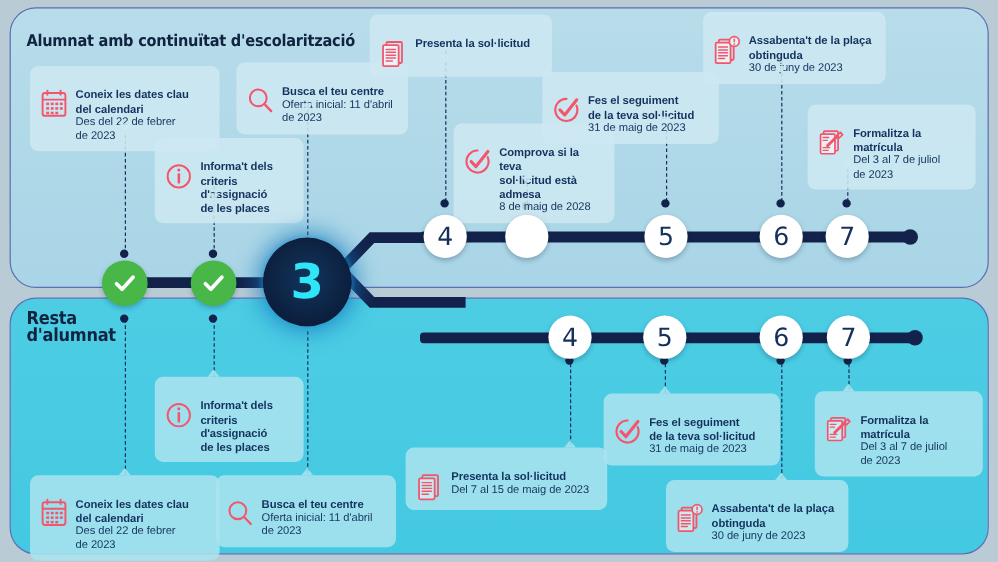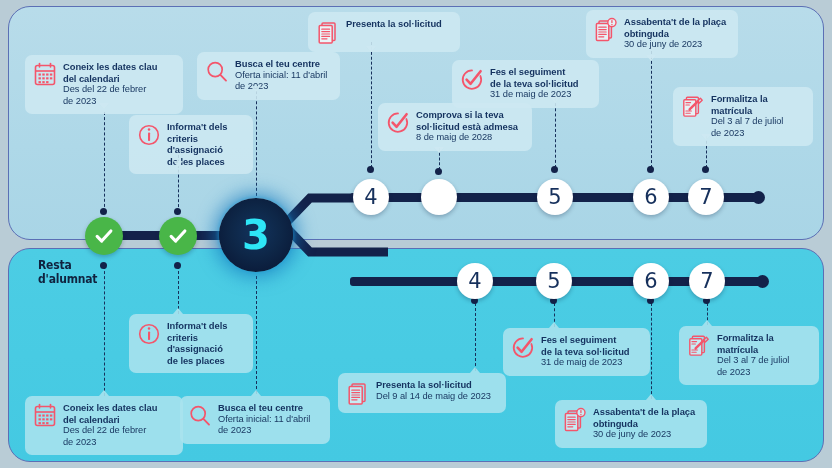--- a/index.html
+++ b/index.html
@@ -22,21 +22,21 @@
     left:8px;top:248px;width:816px;height:214px;
     border-radius:22px;
     background:linear-gradient(180deg,#4ccde4 0%,#44c9e2 100%);
   }
   .panel-title{
     position:absolute;
     font-family:"DejaVu Sans Condensed","Liberation Sans",sans-serif;
     font-weight:bold;color:#10233f;letter-spacing:-0.2px;
   }
   #title-top{left:22px;top:26px;font-size:13.5px;}
-  #title-bottom{left:38px;top:258px;font-size:12px;line-height:14px;white-space:pre-line;}
+  #title-bottom{left:22px;top:258px;font-size:15px;line-height:14px;white-space:pre-line;}
 
   
   .track{position:absolute;background:#13224a;border-radius:3px;}
   .connector{position:absolute;}
 
   .node{
     position:absolute;width:36px;height:36px;border-radius:50%;
     background:#ffffff;box-shadow:0 2px 4px rgba(10,30,60,.28);
     display:flex;align-items:center;justify-content:center;
     color:#16305c;font-size:21px;font-weight:400;
@@ -62,21 +62,21 @@
     font-family:"DejaVu Sans","Liberation Sans",sans-serif;
   }
 
   
   .stem{position:absolute;width:0;border-left:1.6px dashed #17305b;z-index:3;}
   .stem-dot{position:absolute;width:7px;height:7px;border-radius:50%;background:#13224a;z-index:4;}
 
   
   .callout{
     position:absolute;background:rgba(205,232,241,.88);
-    border-radius:7px;padding:6px 9px 7px 8px;
+    border-radius:7px;padding:18px 9px 7px 8px;
     display:flex;gap:6px;align-items:flex-start;z-index:5;
     box-sizing:border-box;
   }
   .callout.on-cyan{background:rgba(170,226,238,.88);}
   .callout .ico{flex:0 0 auto;width:24px;height:26px;margin-top:1px;}
   .callout .ico svg{width:24px;height:26px;display:block;}
   .callout .txt{line-height:11.6px;}
   .callout .t1{
     font-size:9.4px;font-weight:bold;color:#14325f;
     display:block;white-space:pre-line;letter-spacing:-0.05px;
@@ -92,20 +92,21 @@
   .tail.up.cy{border-bottom-color:rgba(170,226,238,.88);}
 </style>
 </head>
 <body>
 
 <div id="stage">
 
   <div class="panel" id="panel-top"></div>
   <div class="panel" id="panel-bottom"></div>
 
+  <div class="panel-title" id="title-top">Alumnat amb continuïtat d'escolarització</div>
   <div class="panel-title" id="title-bottom">Resta
 d'alumnat</div>
 
   <div class="track" style="left:86px;top:231px;width:180px;height:9px;"></div>
 
   <svg class="connector" style="left:280px;top:160px;width:110px;height:130px;" viewBox="0 0 110 130">
     <path d="M4 65 L30 38 L108 38" fill="none" stroke="#13224a" stroke-width="9" stroke-linejoin="miter"></path>
     <path d="M4 65 L30 92 L108 92" fill="none" stroke="#13224a" stroke-width="9" stroke-linejoin="miter"></path>
   </svg>
 
@@ -276,21 +277,21 @@
           <line x1="5.8" y1="19.8" x2="11" y2="19.8"></line>
         </g>
       </svg>
     </span>
     <span class="txt">
       <span class="t1">Presenta la sol·licitud</span>
     </span>
   </div>
   <div class="tail down" style="left:366px;top:46px;"></div>
 
-  <div class="callout" style="left:378px;top:103px;width:154px;">
+  <div class="callout" style="left:378px;top:103px;width:134px;">
     <span class="ico">
       <svg viewBox="0 0 24 26">
         <path d="M12 3.4 A9.2 9.2 0 1 0 20.4 9" fill="none" stroke="#f4556b" stroke-width="1.8" stroke-linecap="round"></path>
         <path d="M6.6 12.6 L10.6 16.8 L20.6 4.2" fill="none" stroke="#f4556b" stroke-width="2.6" stroke-linecap="round" stroke-linejoin="round"></path>
       </svg>
     </span>
     <span class="txt">
       <span class="t1">Comprova si la teva
 sol·licitud està admesa</span>
       <span class="t2">8 de maig de 2028</span>
@@ -434,21 +435,21 @@
           <line x1="5.8" y1="10.2" x2="13.6" y2="10.2"></line>
             <line x1="5.8" y1="12.6" x2="13.6" y2="12.6"></line>
           <line x1="5.8" y1="15" x2="13.6" y2="15"></line>
             <line x1="5.8" y1="17.4" x2="13.6" y2="17.4"></line>
           <line x1="5.8" y1="19.8" x2="11" y2="19.8"></line>
         </g>
       </svg>
     </span>
     <span class="txt">
       <span class="t1">Presenta la sol·licitud</span>
-      <span class="t2">Del 9 al 14 de maig de 2023</span>
+      <span class="t2">Del 7 al 15 de maig de 2023</span>
     </span>
   </div>
   <div class="tail up cy" style="left:470px;top:367px;"></div>
 
   <div class="callout on-cyan" style="left:503px;top:328px;width:147px;">
     <span class="ico">
       <svg viewBox="0 0 24 26">
         <path d="M12 3.4 A9.2 9.2 0 1 0 20.4 9" fill="none" stroke="#f4556b" stroke-width="1.8" stroke-linecap="round"></path>
         <path d="M6.6 12.6 L10.6 16.8 L20.6 4.2" fill="none" stroke="#f4556b" stroke-width="2.6" stroke-linecap="round" stroke-linejoin="round"></path>
       </svg>

